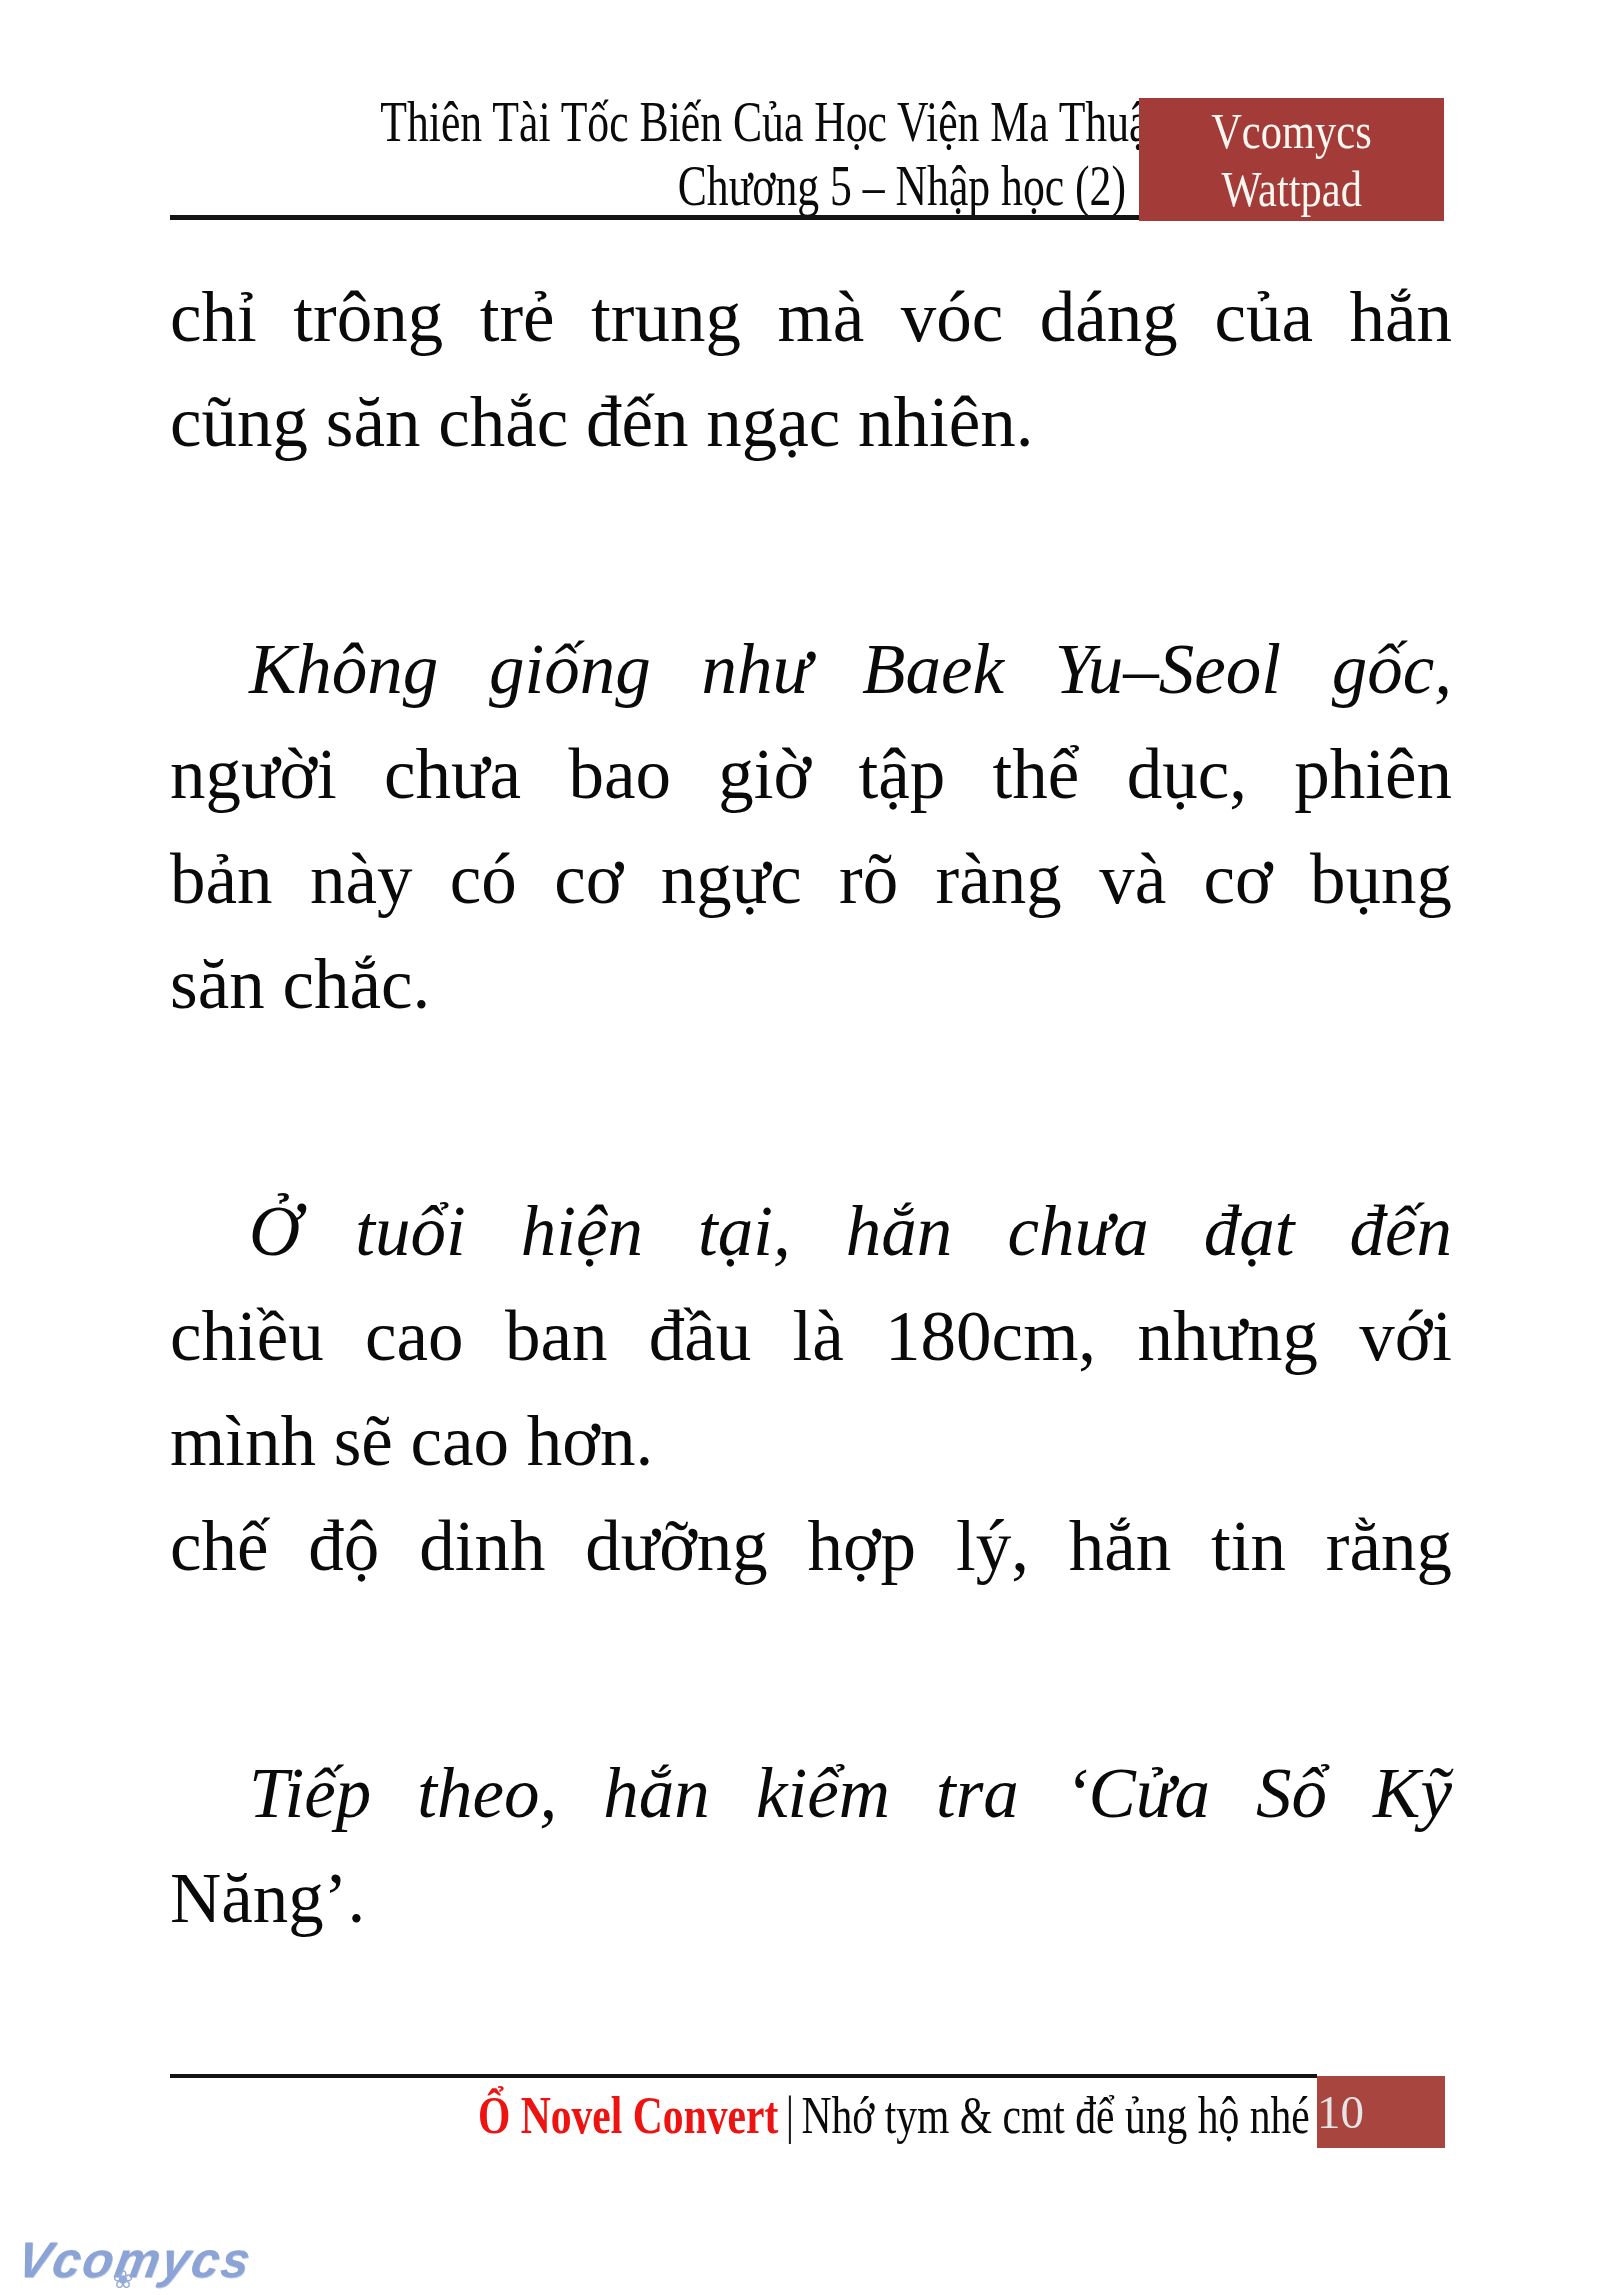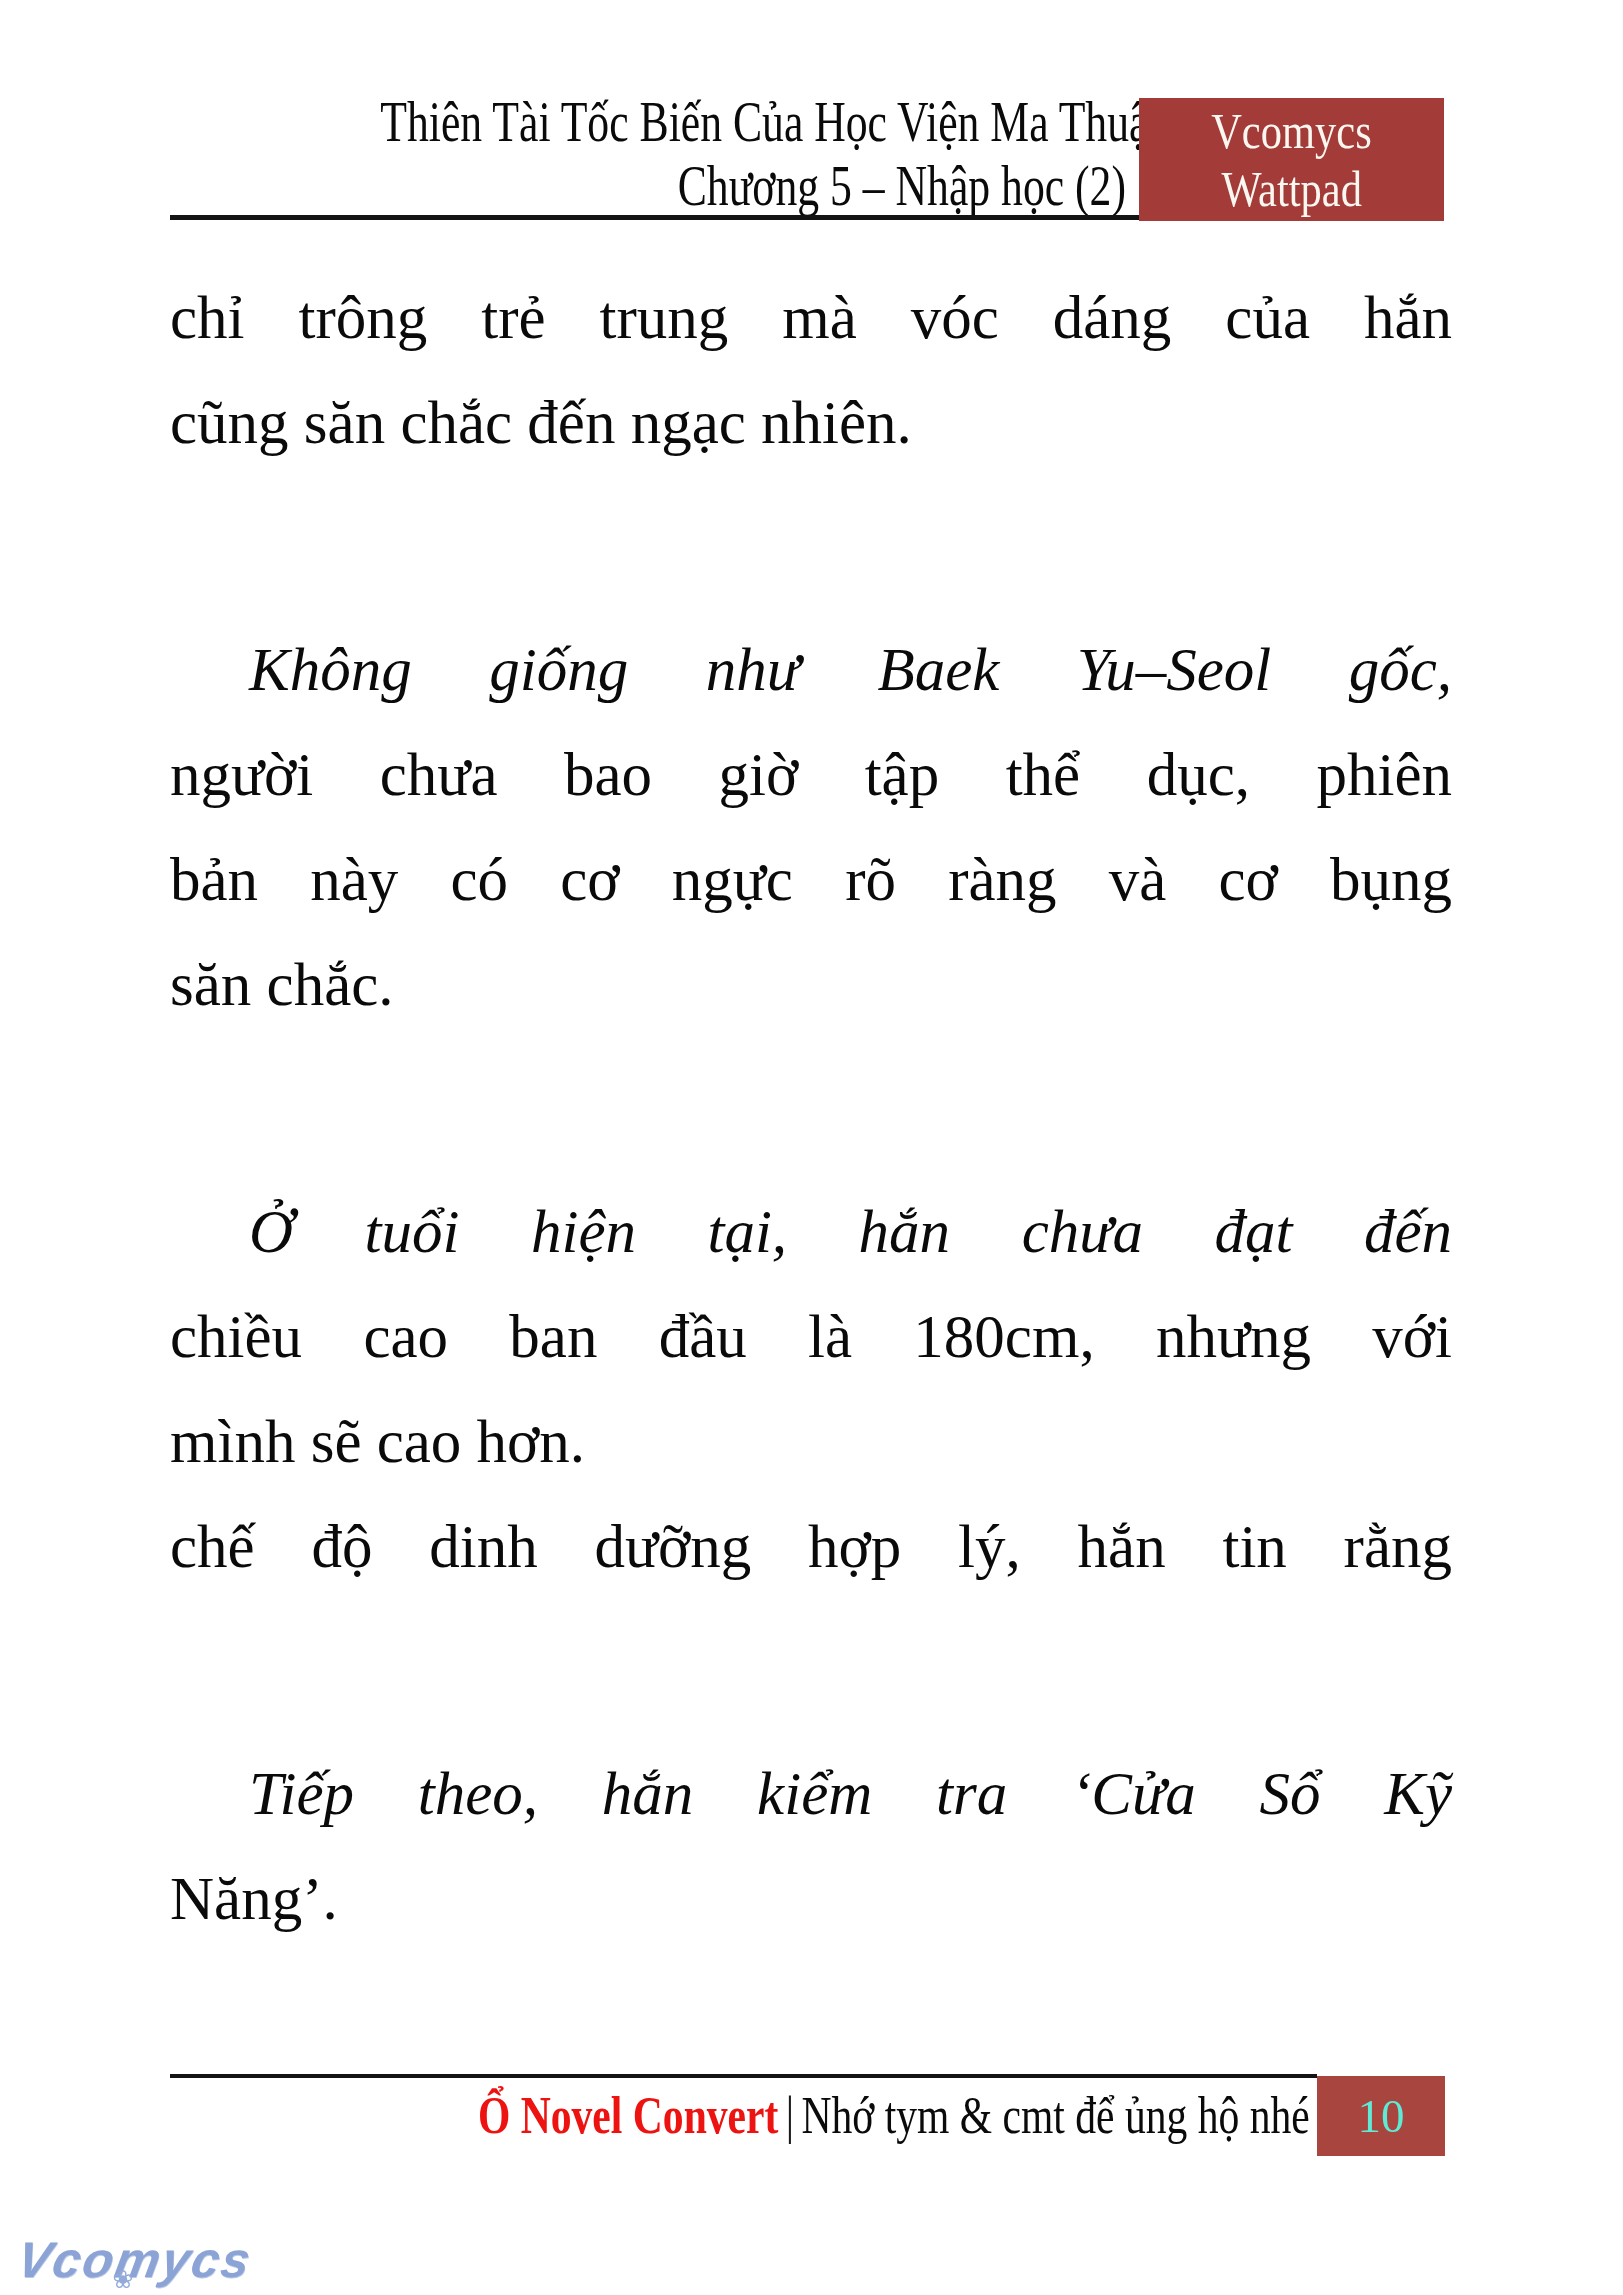--- a/index.html
+++ b/index.html
@@ -51,21 +51,21 @@
     z-index: 2;
   }
   .header-badge .badge-line { transform: scaleX(0.85); }
 
   
   .content {
     position: absolute;
     left: 170px;
     top: 265px;
     width: 1282px;
-    font-size: 61px;
+    font-size: 71px;
   }
   .para { margin: 0 0 142px 0; }
   .para:last-child { margin-bottom: 0; }
   .bline {
     line-height: 105px;
     height: 105px;
     text-align: justify;
     text-align-last: justify;
     -moz-text-align-last: justify;
   }
@@ -95,26 +95,26 @@
     transform-origin: center right;
   }
   .footer-brand { color: var(--footer_red, #ED1310); font-weight: bold; }
   .footer-sep { color: #1a1a1a; padding: 0 9.2px; font-weight: normal; }
   .footer-note { color: #0a0a0a; }
   .footer-pagebox {
     position: absolute;
     left: 1317px;
     top: 2076px;
     width: 128px;
-    height: 80px;
+    height: 72px;
     background: var(--page_box_maroon, #A7453E);
-    color: #5eead4;
+    color: #e5e5e5;
     display: flex;
     align-items: center;
-    justify-content: center;
+    justify-content: flex-start;
     font-size: 47px;
   }
 
   
   .watermark {
     position: absolute;
     left: 18.3px;
     top: 2231px;
     transform: skewX(-10deg);
   }

